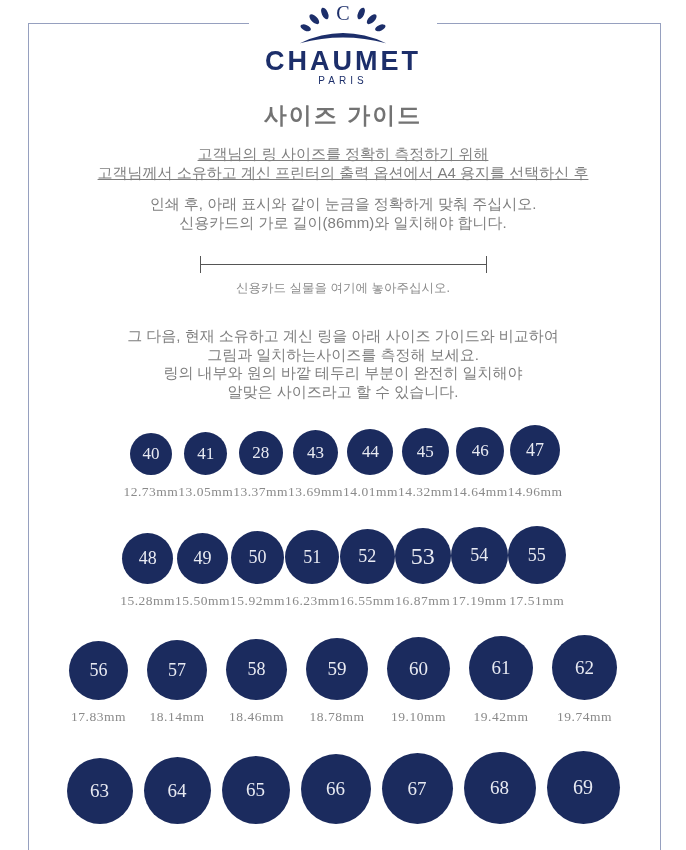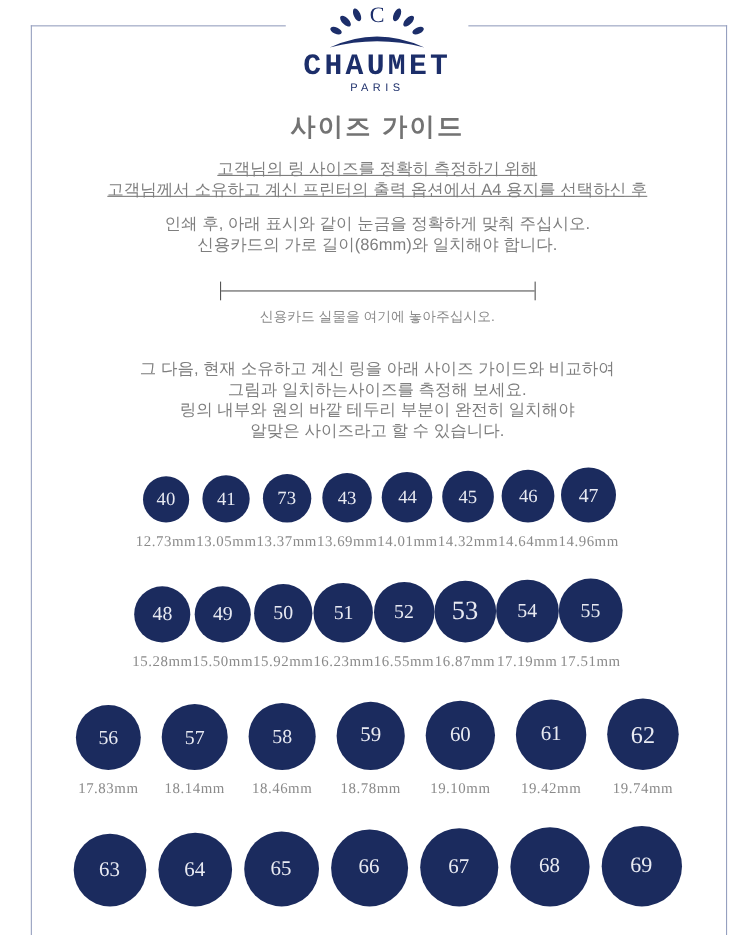--- a/index.html
+++ b/index.html
@@ -31,21 +31,21 @@
     position:absolute;
     top:2px;left:50%;
     transform:translateX(-50%);
     background:#fff;
     padding:0 16px;
     text-align:center;
     z-index:2;
   }
   .crown{display:block;margin:0 auto 2px auto;}
   .brand{
-    font-family:Liberation Mono, monospace;
+    font-family:Liberation Sans, sans-serif;
     font-size:27px;
     font-weight:600;
     letter-spacing:3px;
     color:var(--logo-navy);
     line-height:26px;
   }
   .city{
     font-family:"Liberation Sans",sans-serif;
     font-size:10px;
     letter-spacing:4px;
@@ -168,21 +168,21 @@
         <div class="size-row row-0">
           <div class="size-item">
             <div class="circle" style="width: 42px; height: 42px; font-size: 17px;">40</div>
             <div class="mm-label">12.73mm</div>
           </div>
           <div class="size-item">
             <div class="circle" style="width: 43px; height: 43px; font-size: 17px;">41</div>
             <div class="mm-label">13.05mm</div>
           </div>
           <div class="size-item">
-            <div class="circle" style="width: 44px; height: 44px; font-size: 17px;">73</div>
+            <div class="circle" style="width: 44px; height: 44px; font-size: 17px;">28</div>
             <div class="mm-label">13.37mm</div>
           </div>
           <div class="size-item">
             <div class="circle" style="width: 45px; height: 45px; font-size: 17px;">43</div>
             <div class="mm-label">13.69mm</div>
           </div>
           <div class="size-item">
             <div class="circle" style="width: 46px; height: 46px; font-size: 17px;">44</div>
             <div class="mm-label">14.01mm</div>
           </div>
@@ -252,21 +252,21 @@
           </div>
           <div class="size-item">
             <div class="circle" style="width: 63px; height: 63px; font-size: 19px;">60</div>
             <div class="mm-label">19.10mm</div>
           </div>
           <div class="size-item">
             <div class="circle" style="width: 64px; height: 64px; font-size: 19px;">61</div>
             <div class="mm-label">19.42mm</div>
           </div>
           <div class="size-item">
-            <div class="circle" style="width: 65px; height: 65px; font-size: 22px;">62</div>
+            <div class="circle" style="width: 65px; height: 65px; font-size: 19px;">62</div>
             <div class="mm-label">19.74mm</div>
           </div>
         </div>
         <div class="size-row row-3">
           <div class="size-item">
             <div class="circle" style="width: 66px; height: 66px; font-size: 19px;">63</div>
           </div>
           <div class="size-item">
             <div class="circle" style="width: 67px; height: 67px; font-size: 19px;">64</div>
           </div>

